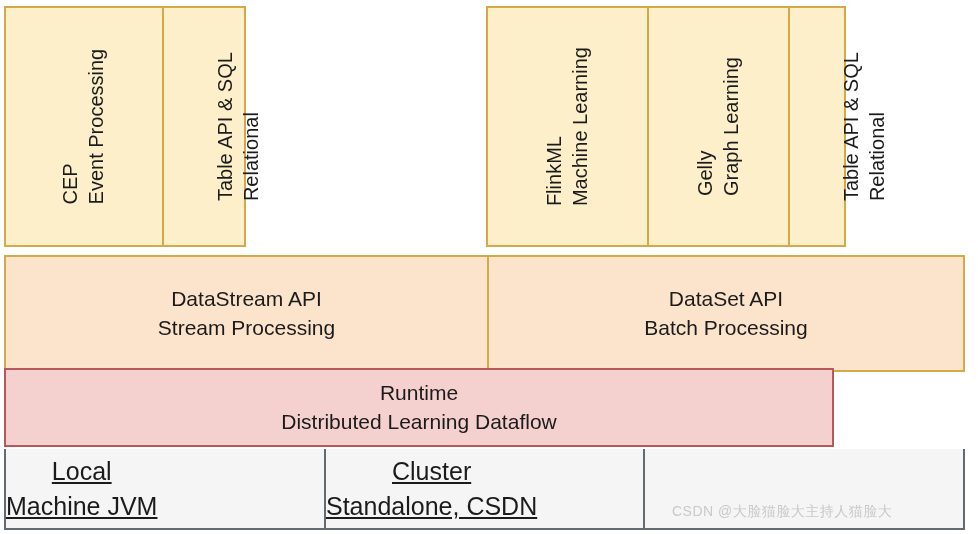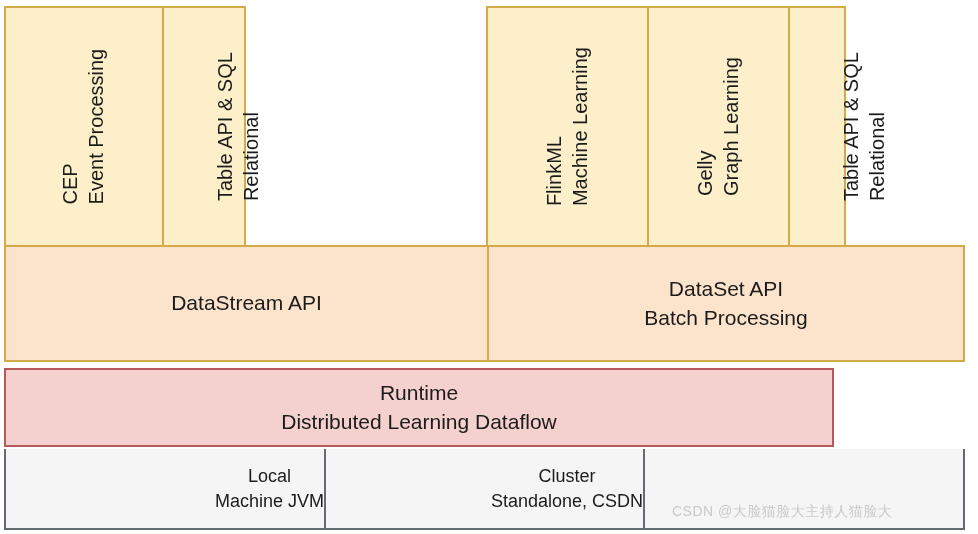--- a/index.html
+++ b/index.html
@@ -52,21 +52,21 @@
     color: #1b1b1b;
   }
   .lib-vertical .l1 { display: block; }
   .lib-vertical .l2 { display: block; }
 
   
   .api-layer {
     position: absolute;
     box-sizing: border-box;
     left: 4px;
-    top: 245px;
+    top: 255px;
     width: 961px;
     height: 117px;
     display: flex;
     border: 2px solid #d4a947;
     background: #fce3cc;
   }
   .api-cell {
     box-sizing: border-box;
     display: flex;
     align-items: center;
@@ -109,26 +109,27 @@
     height: 81px;
     display: flex;
     background: #f5f5f5;
     border: 2px solid #636a72;
     border-top: none;
   }
   .deploy-cell {
     box-sizing: border-box;
     display: flex;
     align-items: center;
-    justify-content: flex-end;
+    justify-content: flex-start;
     text-align: center;
-    font-size: 18px;
+    font-size: 25px;
     line-height: 1.38;
     border-right: 2px solid #636a72;
     color: #1b1b1b;
+    text-decoration: underline;
   }
   .deploy-cell.local   { width: 320px; }
   .deploy-cell.cluster { width: 319px; }
   .deploy-cell.cloud   { width: 318px; border-right: none; }
 
   .two-line .l1 { display: block; }
   .two-line .l2 { display: block; }
 
   
   .watermark {
@@ -180,20 +181,21 @@
         <span class="l1">Table API &amp; SQL</span>
         <span class="l2">Relational</span>
       </div>
     </div>
   </div>
 
   <div class="api-layer">
     <div class="api-cell stream two-line">
       <div>
         <span class="l1">DataStream API</span>
+        <span class="l2">Stream Processing</span>
       </div>
     </div>
     <div class="api-cell batch two-line">
       <div>
         <span class="l1">DataSet API</span>
         <span class="l2">Batch Processing</span>
       </div>
     </div>
   </div>
 

